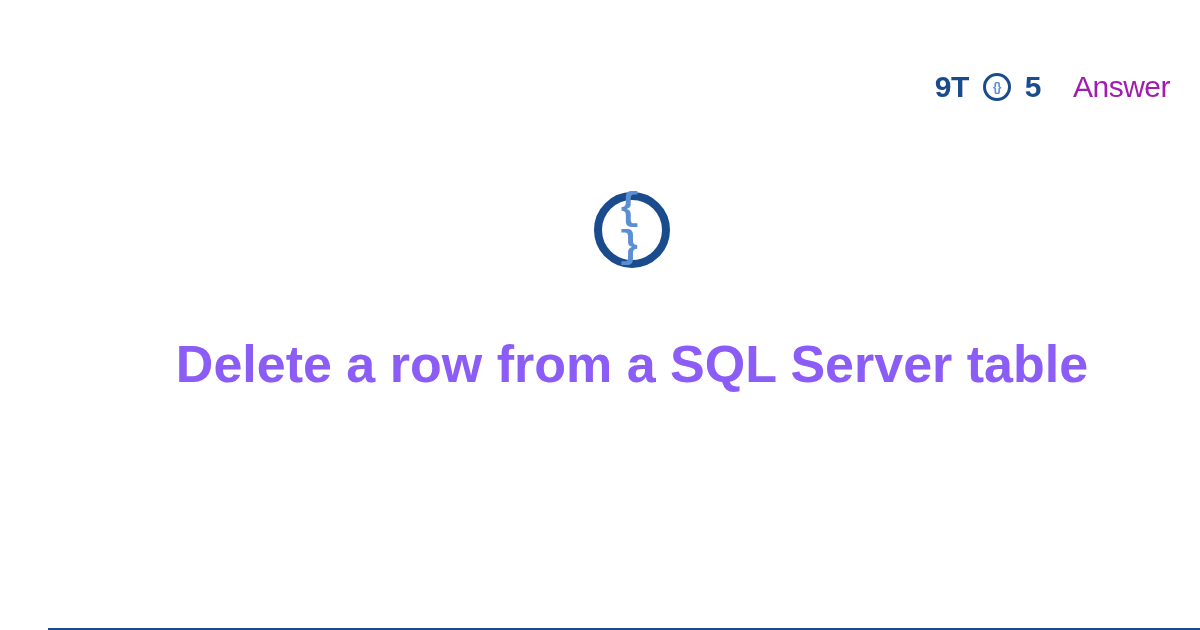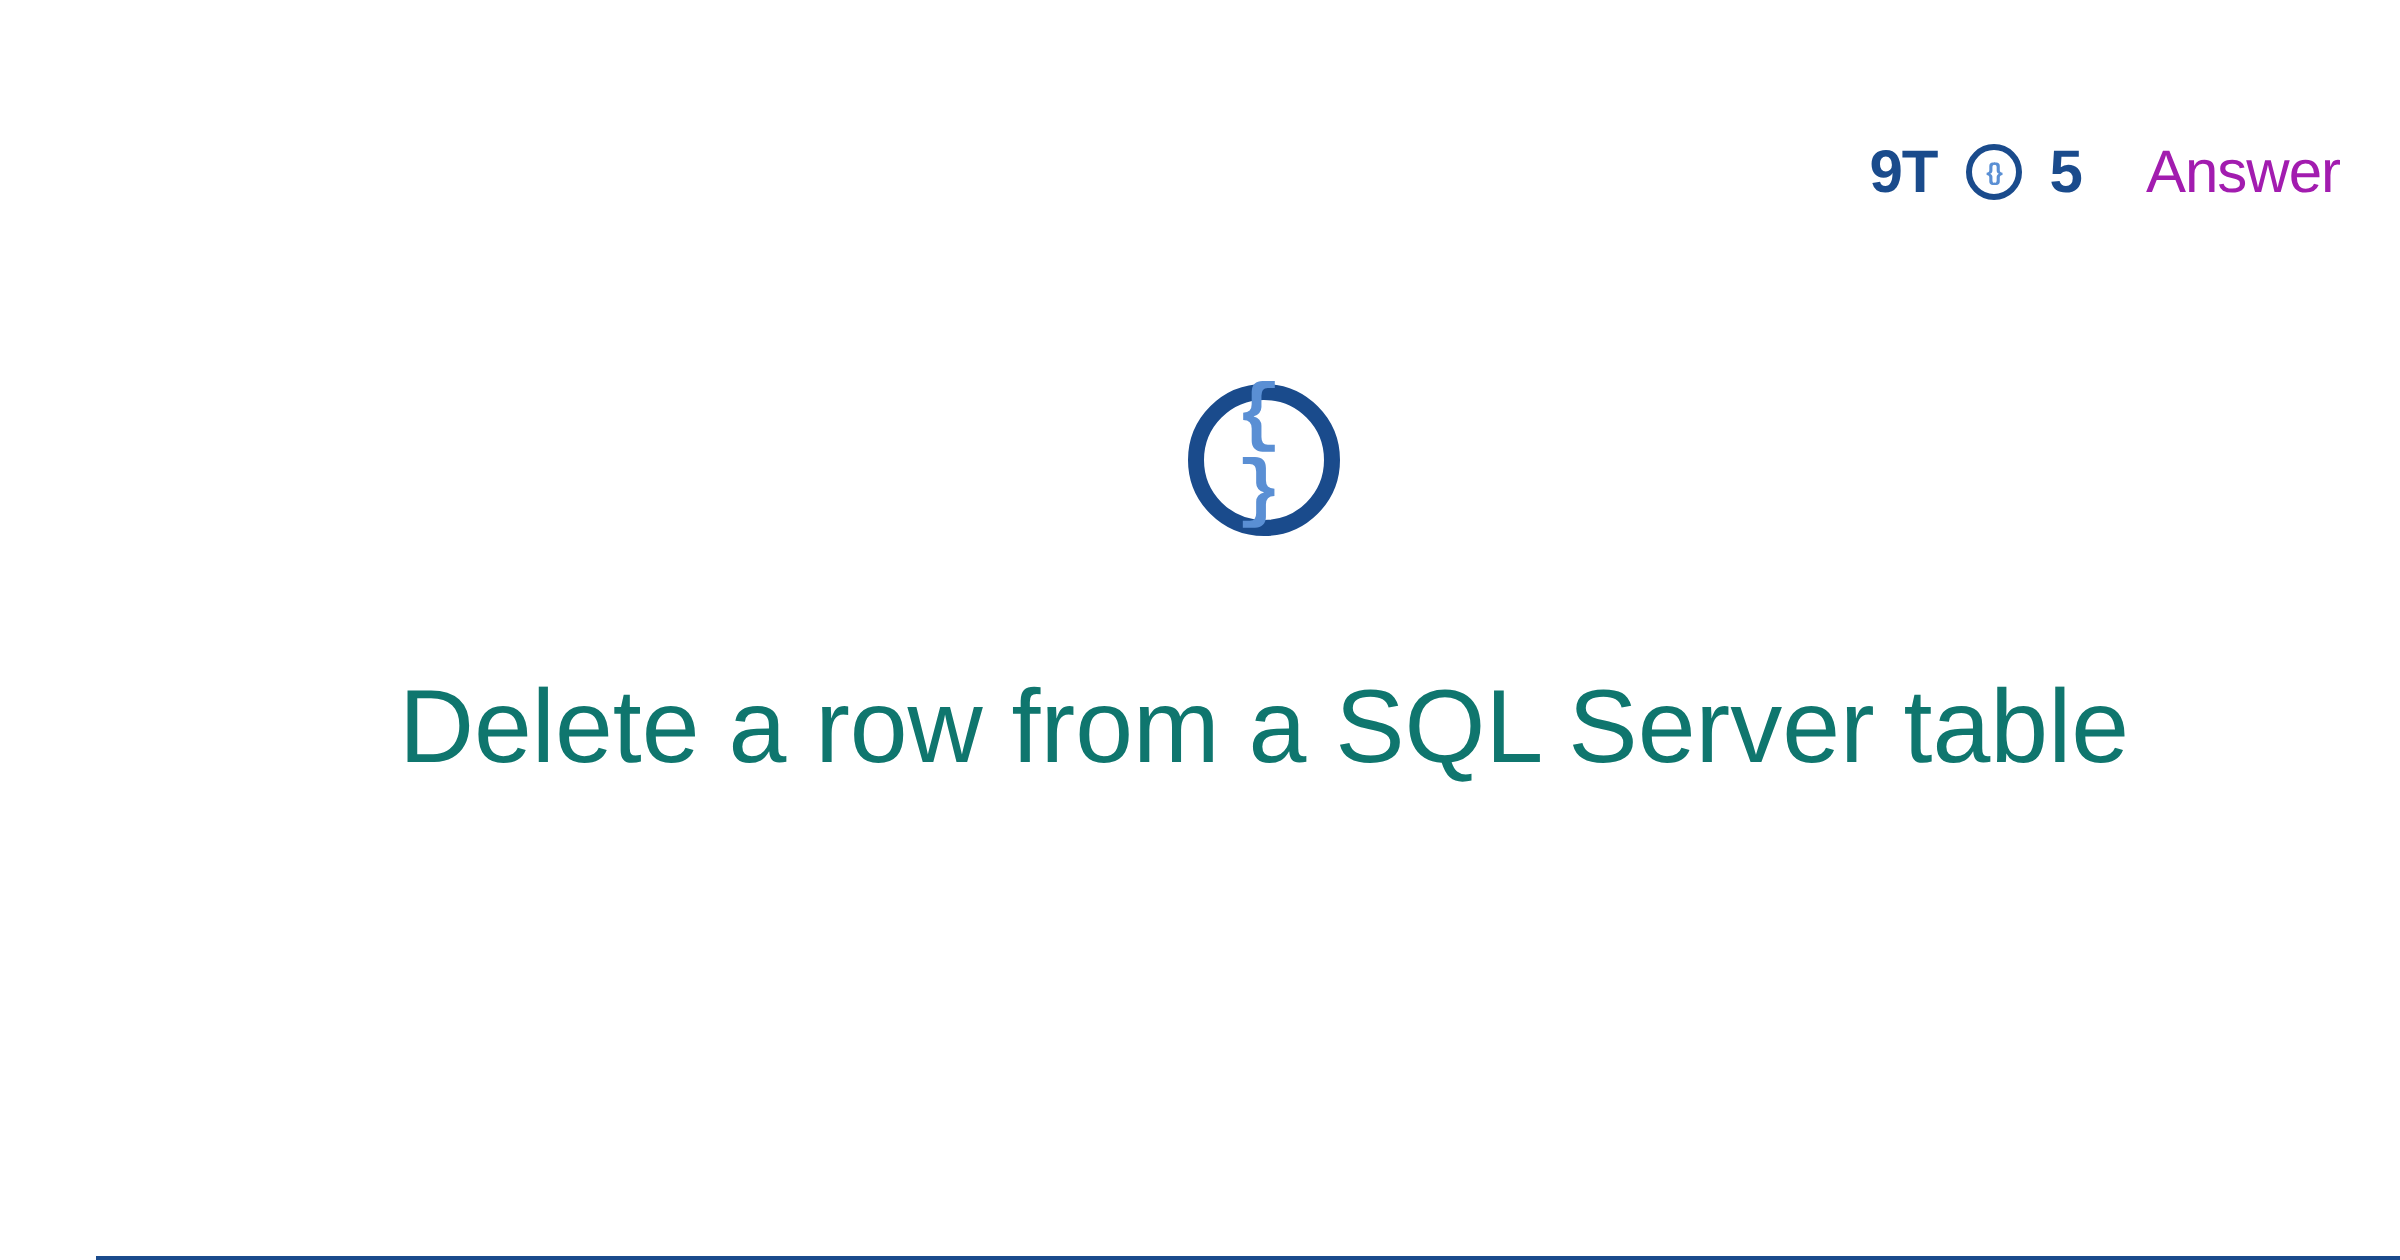--- a/index.html
+++ b/index.html
@@ -77,22 +77,22 @@
       font-weight: 700;
       color: #5a8fd4;
       letter-spacing: 2px;
       font-family: "Courier New", monospace;
       line-height: 1;
       position: relative;
       top: -2px;
     }
     .title {
       font-size: 52px;
-      font-weight: 400;
-      color: #0f766e;
+      font-weight: 700;
+      color: #8b5cf6;
       text-align: center;
       line-height: 1.25;
       max-width: 980px;
     }
     .footer-bar {
       position: absolute;
       bottom: 0;
       left: 0;
       right: 0;
       height: 18px;

